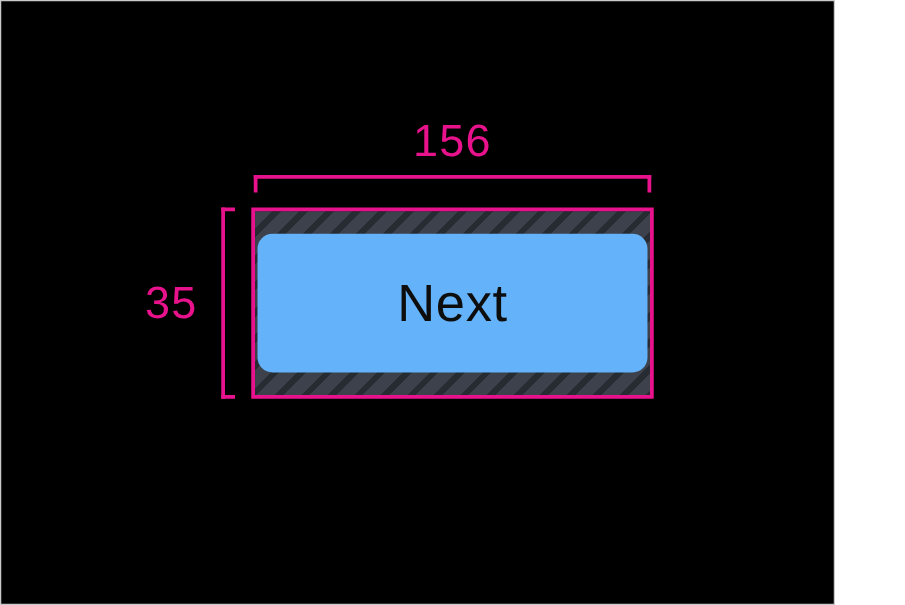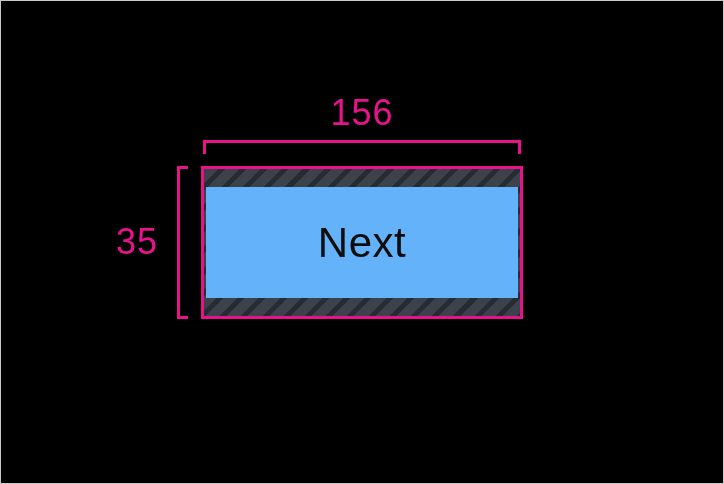--- a/index.html
+++ b/index.html
@@ -3,21 +3,21 @@
 <meta charset="utf-8">
 <style>
   html, body {
     margin: 0;
     padding: 0;
     background: #ffffff;
     font-family: "Liberation Sans", "DejaVu Sans", sans-serif;
   }
   #canvas {
     position: relative;
-    width: 724px;
+    width: 668px;
     height: 484px;
     box-sizing: border-box;
     background: var(--canvas-bg, #000);
     border: 1px solid var(--frame-color, #c9c9c9);
     overflow: hidden;
   }
   .dim-label {
     position: absolute;
     color: var(--accent, #e8138c);
     font-size: 36px;
@@ -78,21 +78,21 @@
     );
   }
   #next-button {
     position: absolute;
     left: 2px;
     right: 2px;
     top: 18px;
     bottom: 18px;
     background: var(--button-fill, #64b2f9);
     border: none;
-    border-radius: 0;
+    border-radius: 12px;
     display: flex;
     align-items: center;
     justify-content: center;
     cursor: pointer;
     padding: 0;
   }
   #next-button .btn-text {
     color: var(--button-text, #0d0d0d);
     font-size: 42px;
     font-weight: 500;

